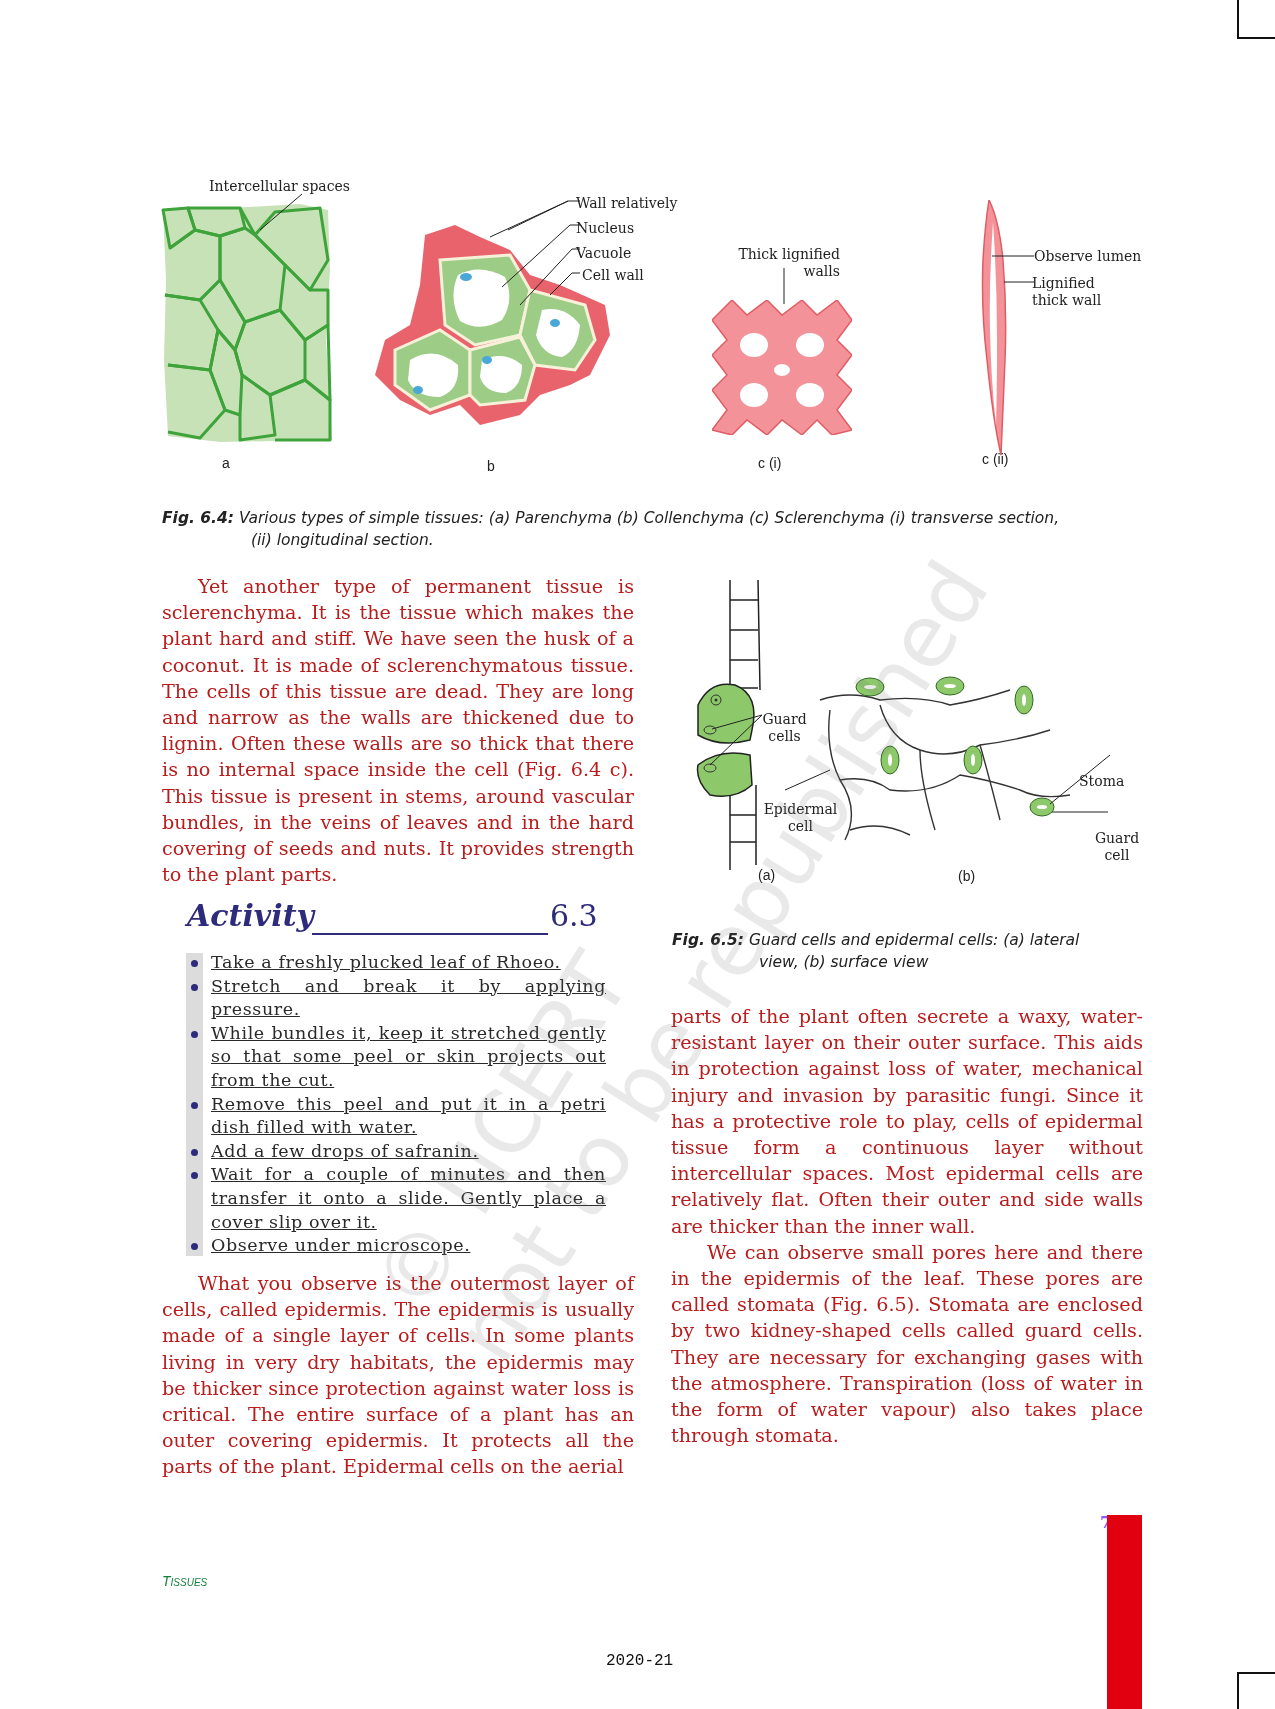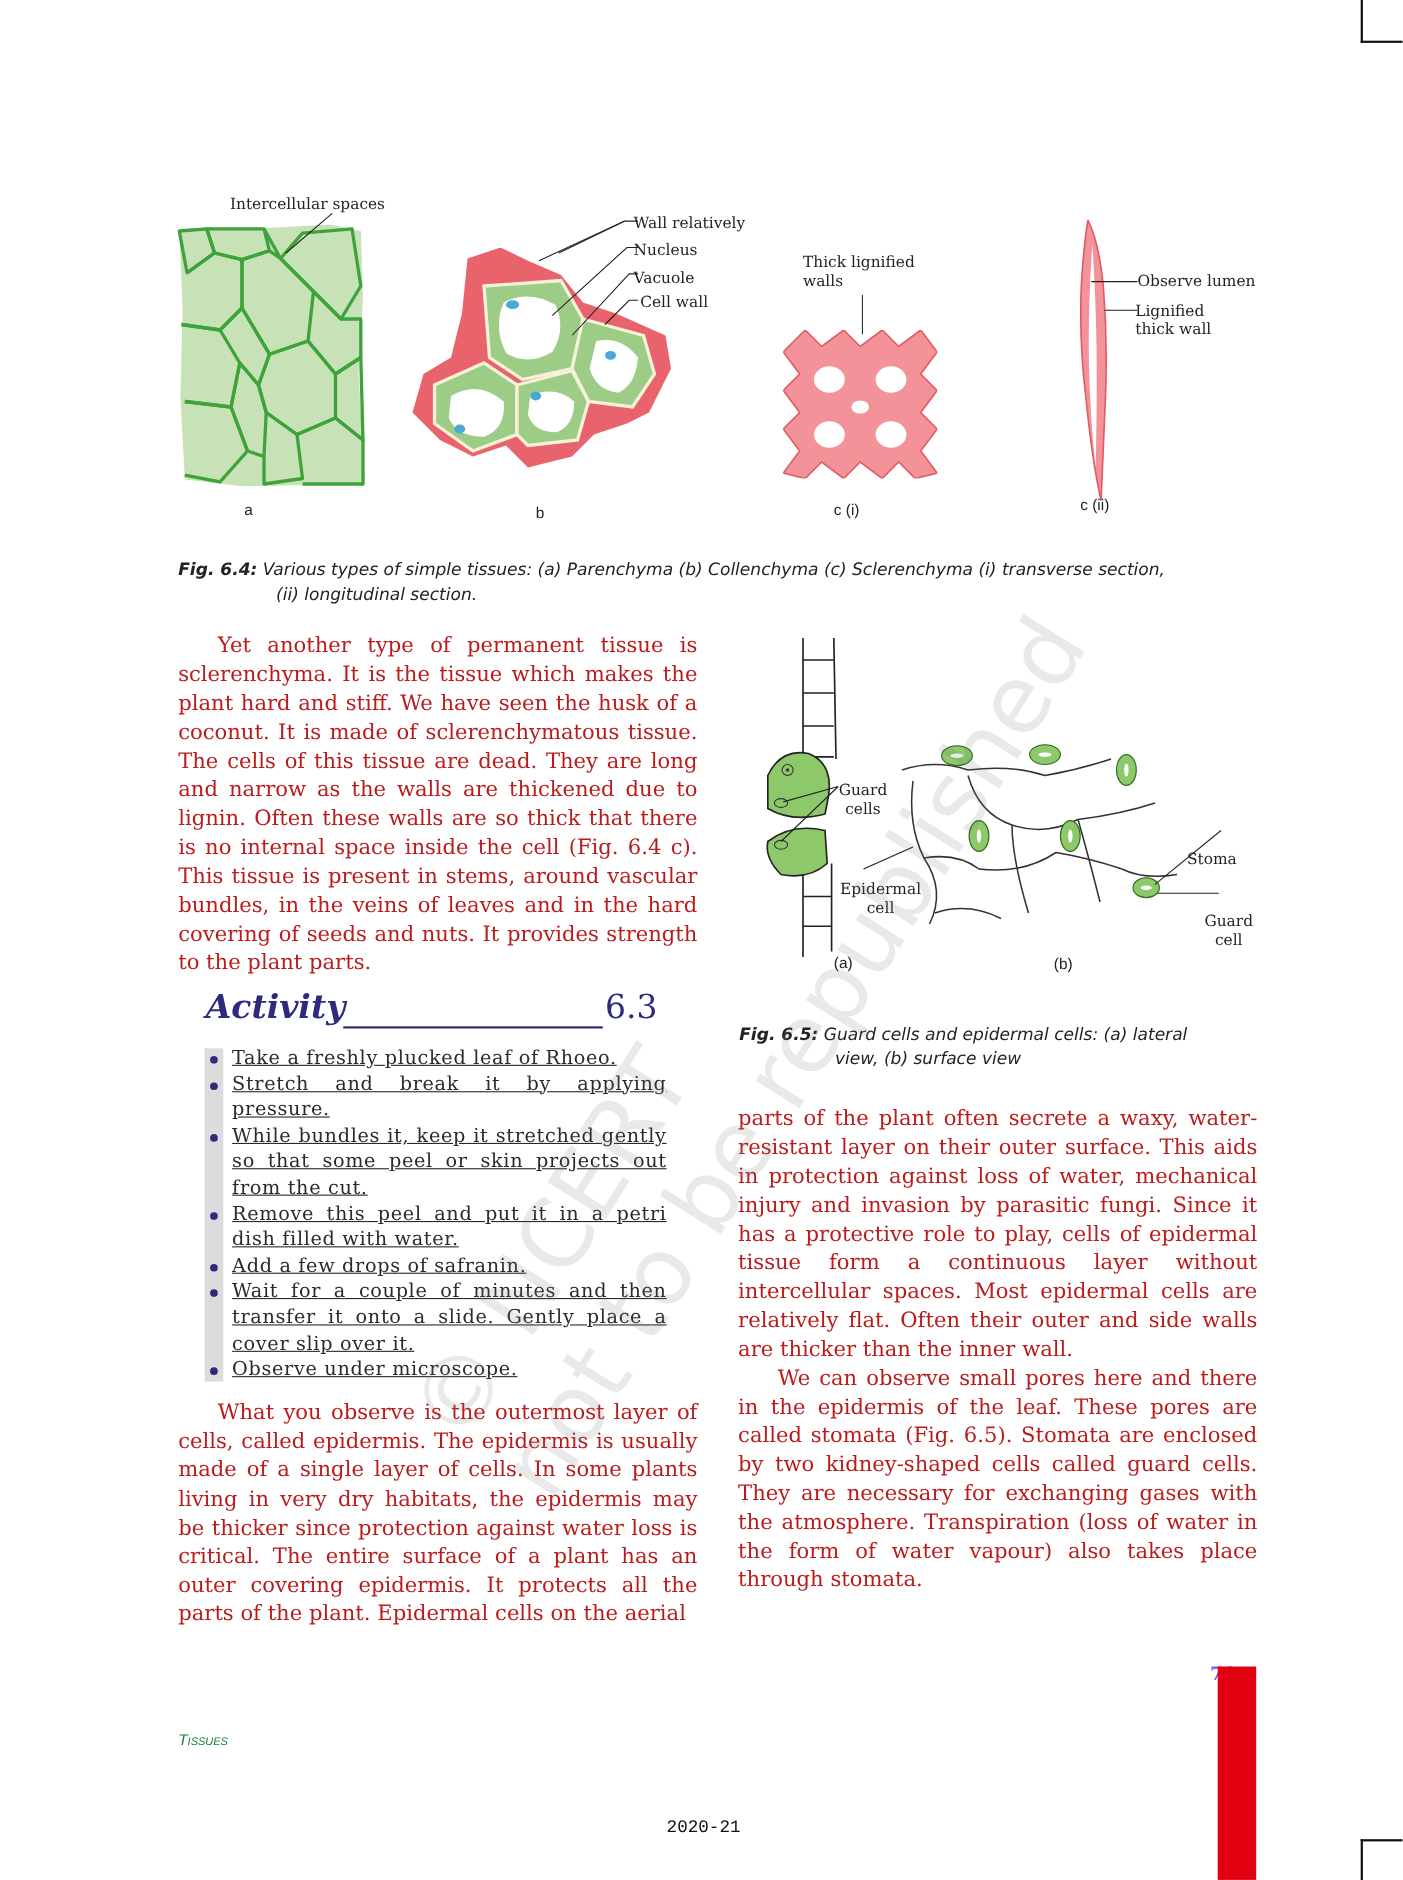--- a/index.html
+++ b/index.html
@@ -98,21 +98,21 @@
       <path d="M100 30 L90 30 L22 92"></path>
       <path d="M100 54 L92 54 L40 110"></path>
       <path d="M100 78 L92 78 L70 100"></path>
     </g>
   </svg>
   <div class="label" style="left:576px;top:195px">Wall relatively</div>
   <div class="label" style="left:576px;top:220px">Nucleus</div>
   <div class="label" style="left:576px;top:245px">Vacuole</div>
   <div class="label" style="left:582px;top:267px">Cell wall</div>
 
-  <div class="label" style="left:730px;top:231px;text-align:left;width:110px">
+  <div class="label" style="left:730px;top:246px;text-align:right;width:110px">
     <span>Thick lignified</span><br>
     <span>walls</span>
   </div>
   <svg class="abs" style="left:783px;top:268px" width="4" height="36">
       <line x1="1" y1="0" x2="1" y2="36" stroke="#222" stroke-width="1"></line>
     </svg>
   <svg class="abs" style="left:712px;top:300px" width="140" height="135" viewBox="0 0 140 135">
     <g fill="#f39399" stroke="#e05c65" stroke-width="1.5">
       <path d="M0 20 L20 0 L35 15 L55 0 L70 15 L90 0 L105 15 L125 0 L140 20 L125 40 L140 55 L125 75 L140 90 L125 110 L140 130 L120 135 L105 120 L90 135 L70 120 L55 135 L35 120 L20 135 L0 130 L15 110 L0 90 L15 75 L0 55 L15 40 Z"></path>
     </g>

